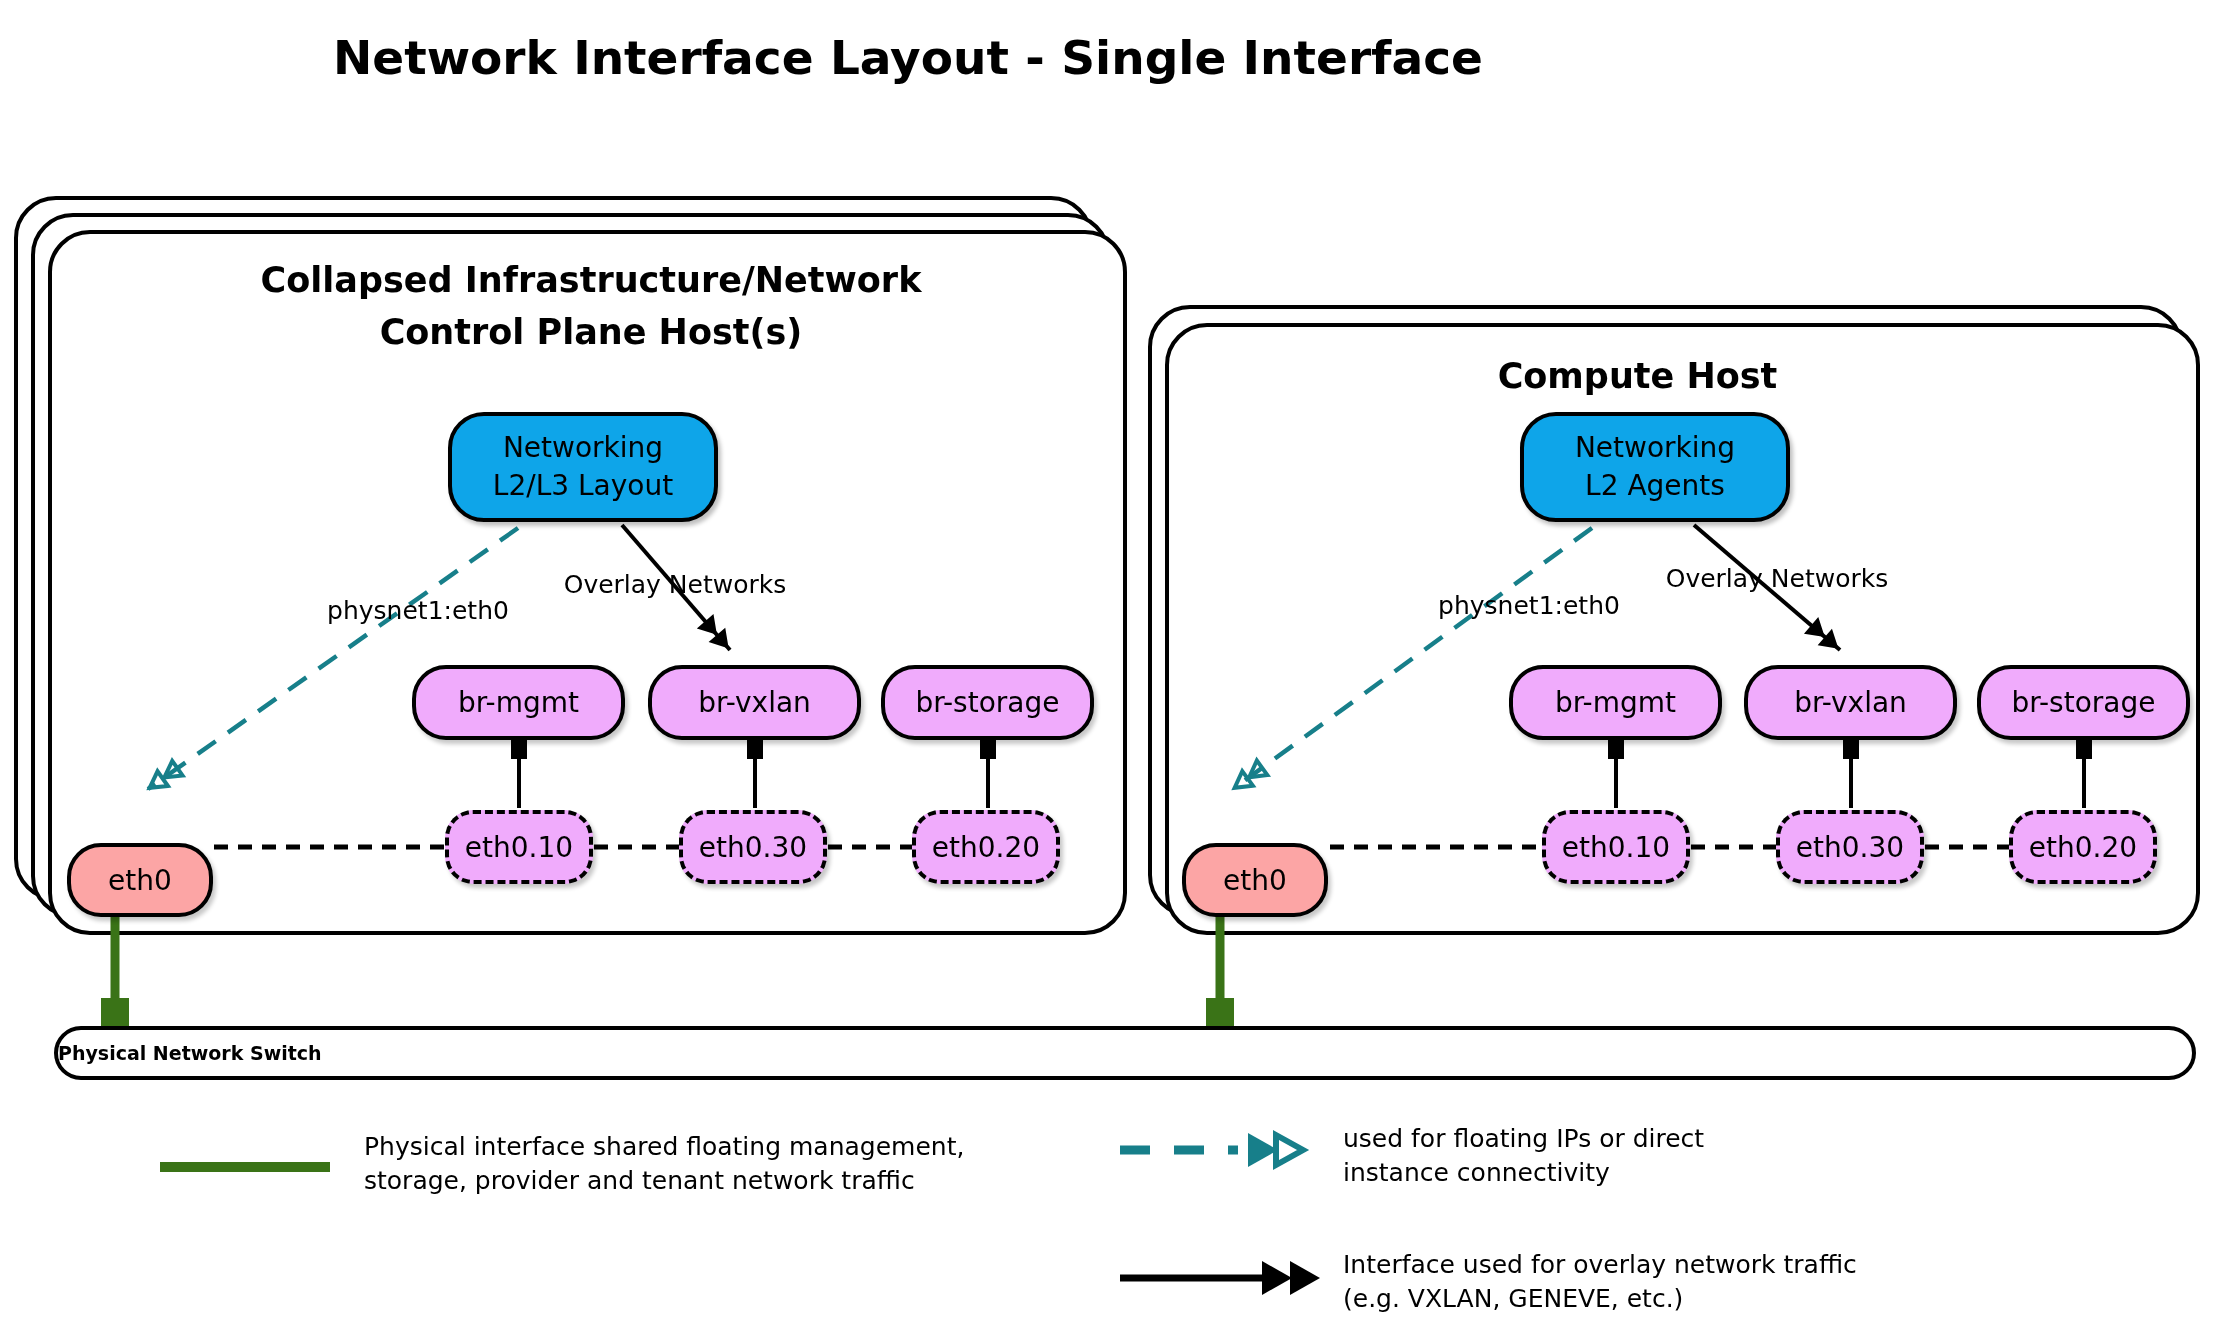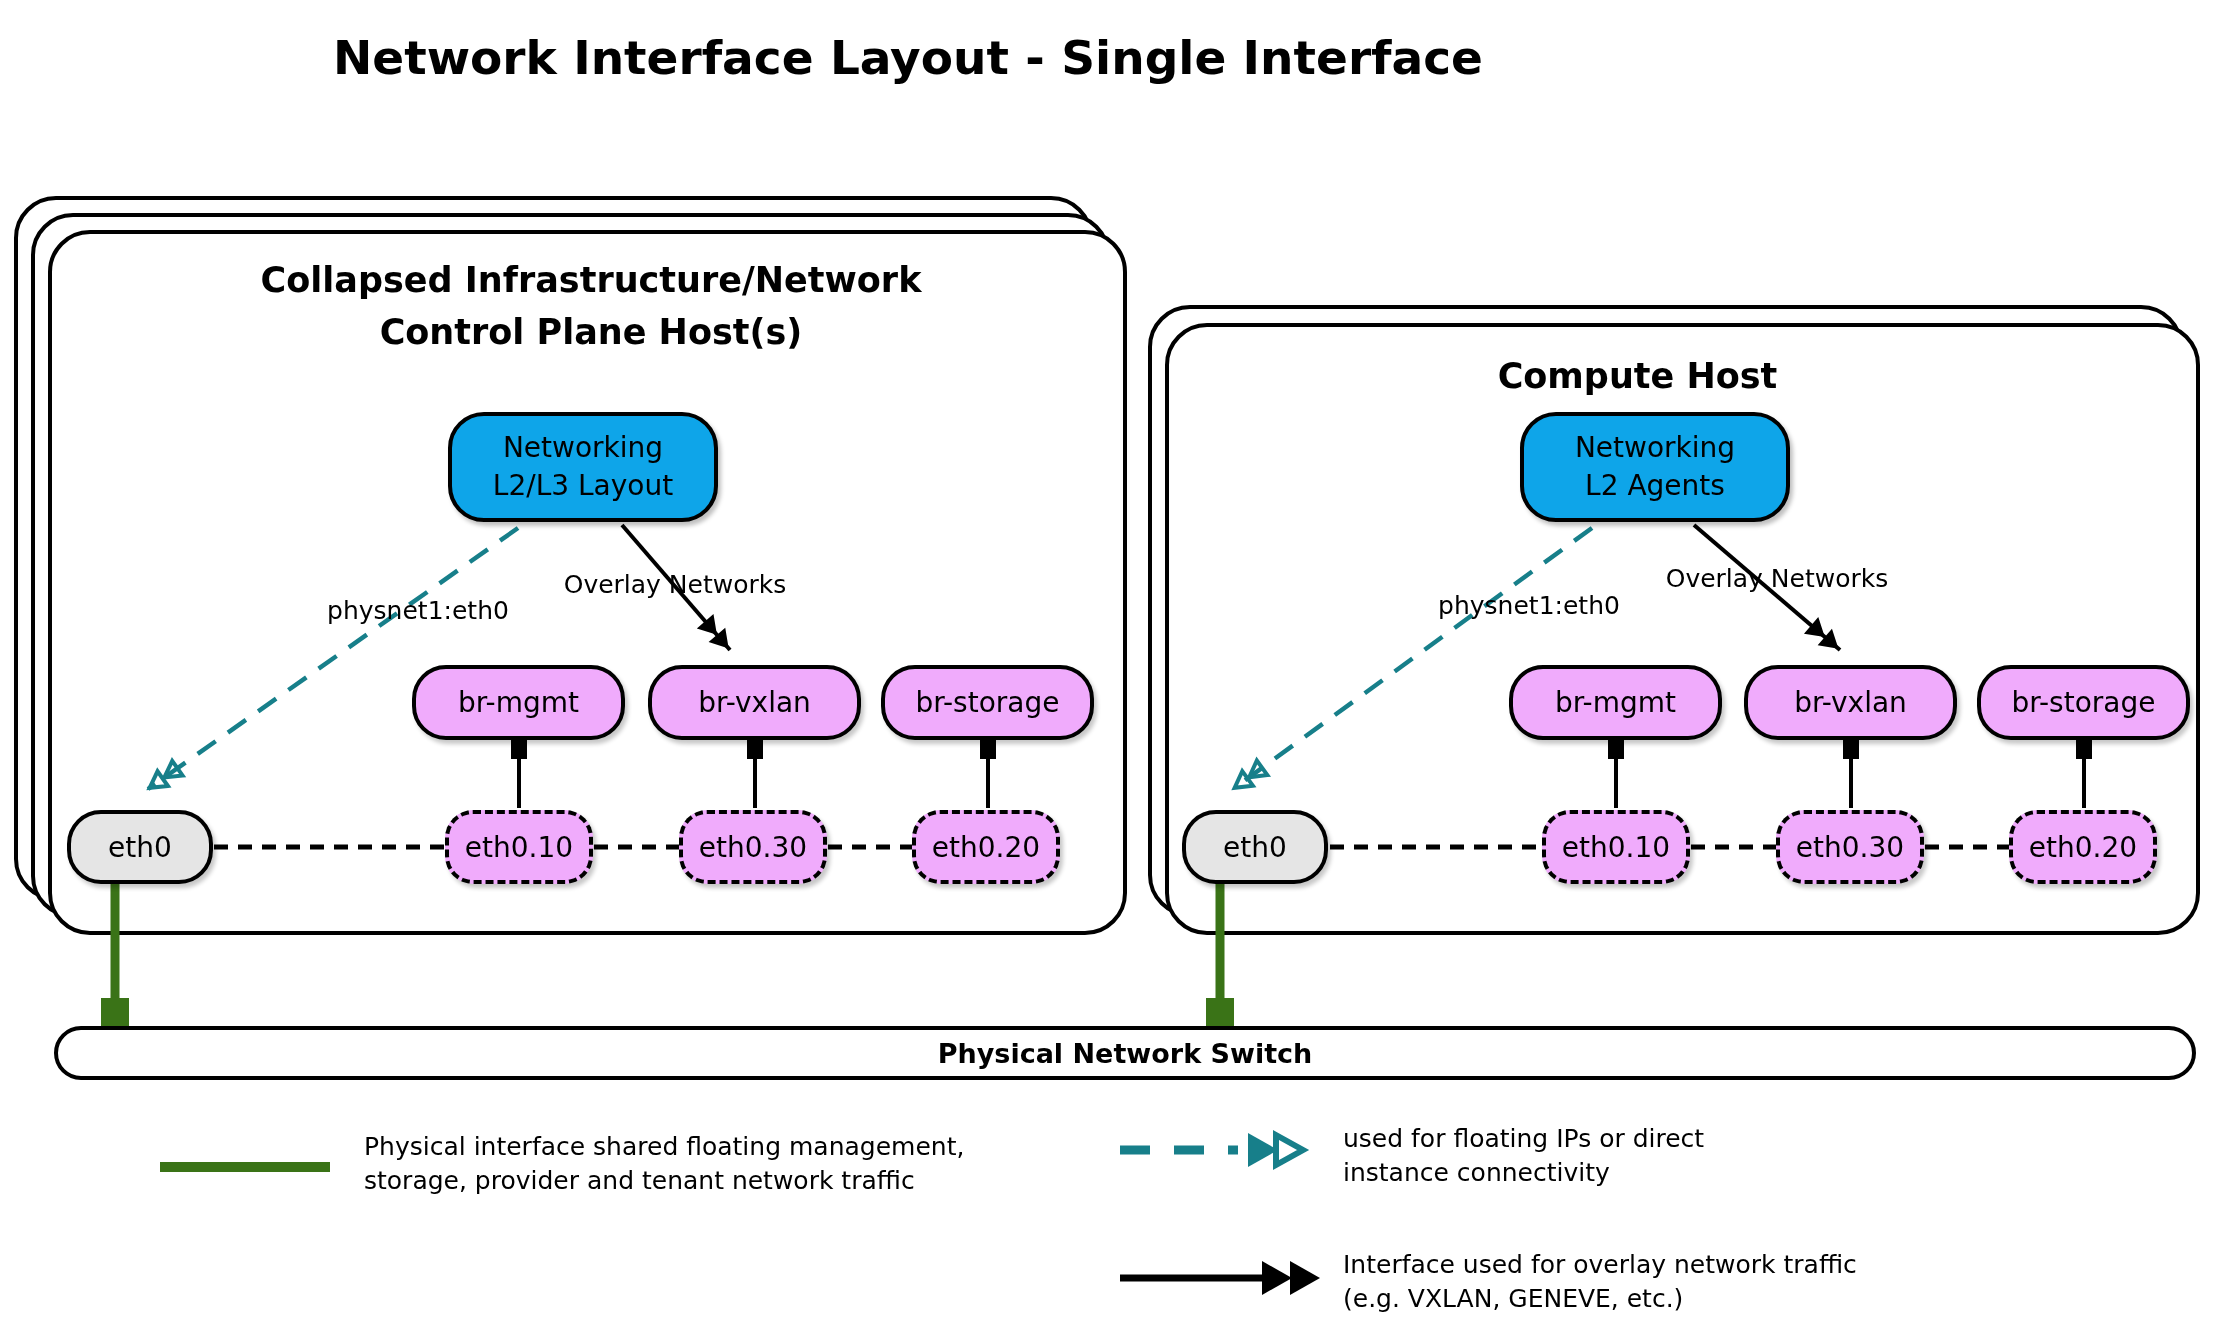--- a/index.html
+++ b/index.html
@@ -23,26 +23,26 @@
     align-items:center; justify-content:center;
     font-size:28px; line-height:38px; z-index:3;
     box-shadow:3px 4px 4px rgba(0,0,0,0.25);
   }
   .node {
     border:4px solid #000; border-radius:34px; background:#f0abfc;
     box-sizing:border-box; display:flex; align-items:center; justify-content:center;
     font-size:28px; z-index:3; box-shadow:3px 4px 4px rgba(0,0,0,0.22);
   }
   .node.dashed { border-style:dashed; border-radius:28px;text-align:center; }
-  .node.gray { background:#e5e5e5; }
+  .node.gray { background:#fca5a5;margin-top:33px; }
   .edge-label { font-size:25px; text-align:center; z-index:4; white-space:nowrap; }
   .switchbar {
     border:4px solid #000; border-radius:28px; background:#fff;
-    box-sizing:border-box; display:flex; align-items:center; justify-content:center;
-    font-size:27px; font-weight:bold; z-index:3;
+    box-sizing:border-box; display:flex; align-items:center; 
+    font-size:19px; font-weight:bold; z-index:3;
   }
   .legend-text { font-size:25px; line-height:34px; z-index:4; }
   svg.overlay { position:absolute; left:0; top:0; z-index:2; }
 </style>
 </head>
 <body>
 
 <div class="canvas">
 
   <div class="abs title">Network Interface Layout - Single Interface</div>

